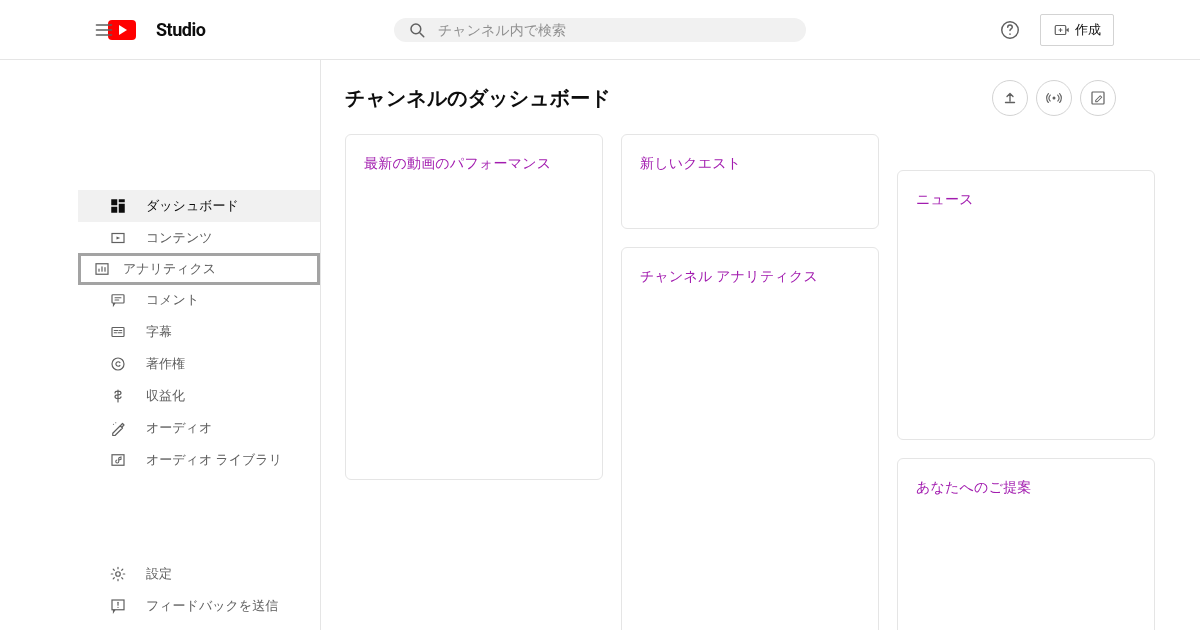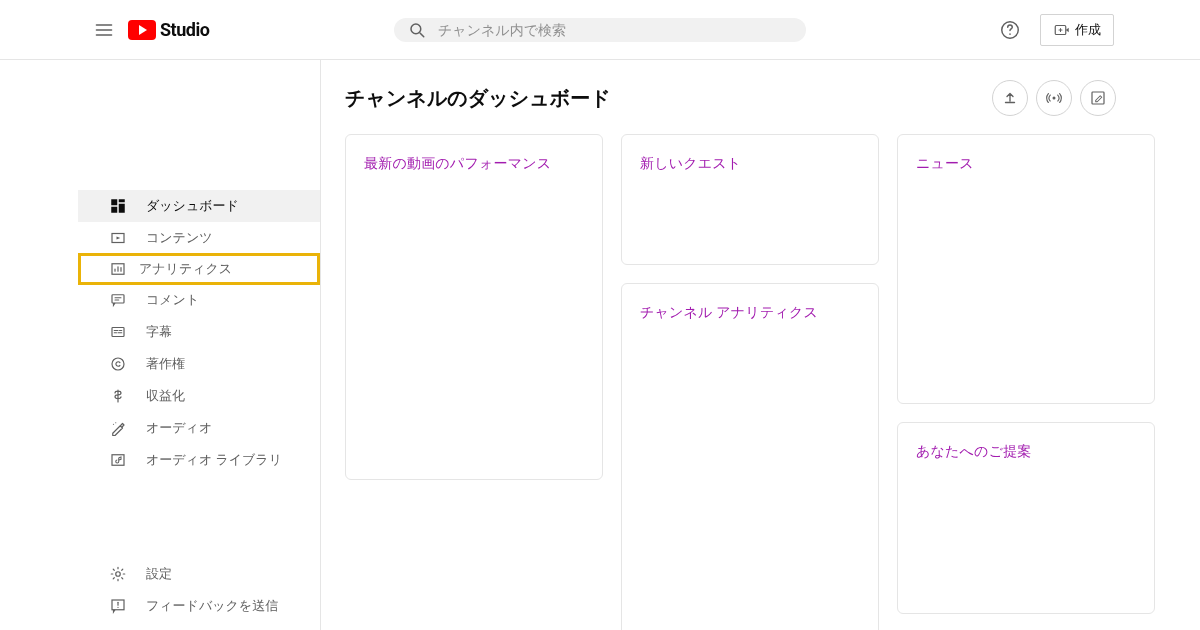--- a/index.html
+++ b/index.html
@@ -1,57 +1,57 @@
 <!DOCTYPE html>
 <html><head>
   <meta charset="utf-8">
   <style>
     * { margin: 0; padding: 0; box-sizing: border-box; }
     body { font-family: "Roboto", "Arial", "Hiragino Sans", "Meiryo", sans-serif; background: #fff; color: #0d0d0d; width: 1200px; height: 630px; overflow: hidden; }
     
     
     .header { height: 60px; display: flex; align-items: center; padding: 0 16px 0 88px; border-bottom: 1px solid #e5e5e5; position: relative; }
     .menu-btn { position: absolute; left: 92px; width: 24px; height: 24px; display: flex; align-items: center; justify-content: center; cursor: pointer; }
-    .logo-wrap { display: flex; align-items: center; gap: 4px; margin-left: 40px; }
+    .logo-wrap { display: flex; align-items: center; gap: 20px; margin-left: 20px; }
     .logo-play { width: 28px; height: 20px; background: #ff0000; border-radius: 4px; display: flex; align-items: center; justify-content: center; }
     .logo-tri { width: 0; height: 0; border-left: 8px solid #fff; border-top: 5px solid transparent; border-bottom: 5px solid transparent; margin-left: 1px; }
     .logo-text { font-weight: 700; font-size: 18px; letter-spacing: -0.5px; }
     .search-wrap { margin-left: auto; margin-right: auto; position: absolute; left: 50%; transform: translateX(-50%); }
     .search-bar { width: 412px; height: 24px; background: #f1f1f1; border-radius: 18px; display: flex; align-items: center; padding: 0 14px; gap: 12px; }
     .search-input { border: none; background: transparent; outline: none; font-size: 14px; flex: 1; color: #606060; }
     .search-input::placeholder { color: #909090; }
     .header-right { margin-left: auto; display: flex; align-items: center; gap: 12px; margin-right: 70px; }
     .icon-btn { width: 36px; height: 36px; display: flex; align-items: center; justify-content: center; cursor: pointer; border-radius: 50%; }
     .create-btn { display: flex; align-items: center; gap: 4px; border: 1px solid #d3d3d3; border-radius: 2px; padding: 6px 12px; font-size: 13px; cursor: pointer; }
     
     
     .body-wrap { display: flex; height: calc(100% - 60px); }
     .sidebar { width: 243px; border-right: 1px solid #e5e5e5; padding-top: 130px; display: flex; flex-direction: column; position: relative; margin-left: 78px; }
     .nav-item { display: flex; align-items: center; height: 32px; padding-left: 30px; gap: 18px; cursor: pointer; font-size: 13px; color: #606060; }
     .nav-item.active { background: #f1f1f1; color: #0d0d0d; font-weight: 400; }
-    .nav-item.highlighted { border: 3px solid #eab308; border-left-width: 3px; border-right-width: 3px; margin: -1px 0; padding-left: 27px; gap: 11px; }
+    .nav-item.highlighted { border: 3px solid #a3a3a3; border-left-width: 3px; border-right-width: 3px; margin: -1px 0; padding-left: 11px; gap: 11px; }
     .nav-icon { width: 20px; height: 20px; display: flex; align-items: center; justify-content: center; flex-shrink: 0; color: #606060; }
     .nav-item.active .nav-icon { color: #0d0d0d; }
     .sidebar-bottom { position: absolute; bottom: 8px; left: 0; right: 0; }
     
     
     .main { flex: 1; padding: 20px 24px 0 24px; overflow: hidden; }
     .main-header { display: flex; align-items: center; justify-content: space-between; margin-bottom: 18px; }
     .page-title { font-size: 20px; font-weight: 700; }
     .header-actions { display: flex; gap: 8px; margin-right: 60px; }
     .action-icon-btn { width: 36px; height: 36px; border-radius: 50%; display: flex; align-items: center; justify-content: center; cursor: pointer; color: #606060; }
     .action-icon-btn.bordered { border: 1px solid #d3d3d3; }
     
     .cards-grid { display: grid; grid-template-columns: 258px 258px 258px; gap: 18px; }
     .card { border: 1px solid #e5e5e5; border-radius: 6px; padding: 20px 18px 16px 18px; }
     .card-title { font-size: 14px; color: #a21caf; letter-spacing: 0.2px; }
     .col1 .card1 { height: 346px; }
-    .col2 .card2a { height: 131px; }
+    .col2 .card2a { height: 95px; }
     .col2 .card2b { height: 410px; margin-top: 18px; }
-    .col3 .card3a { height: 270px; }
+    .col3 .card3a { height: 270px; margin-top: 36px; }
     .col3 .card3b { height: 192px; margin-top: 18px; font-family: Liberation Mono, monospace; }
     
     svg { display: block; }
   </style>
 </head>
 <body>
 
 <div class="header">
   <div class="menu-btn">
     <svg width="20" height="20" viewBox="0 0 24 24">

